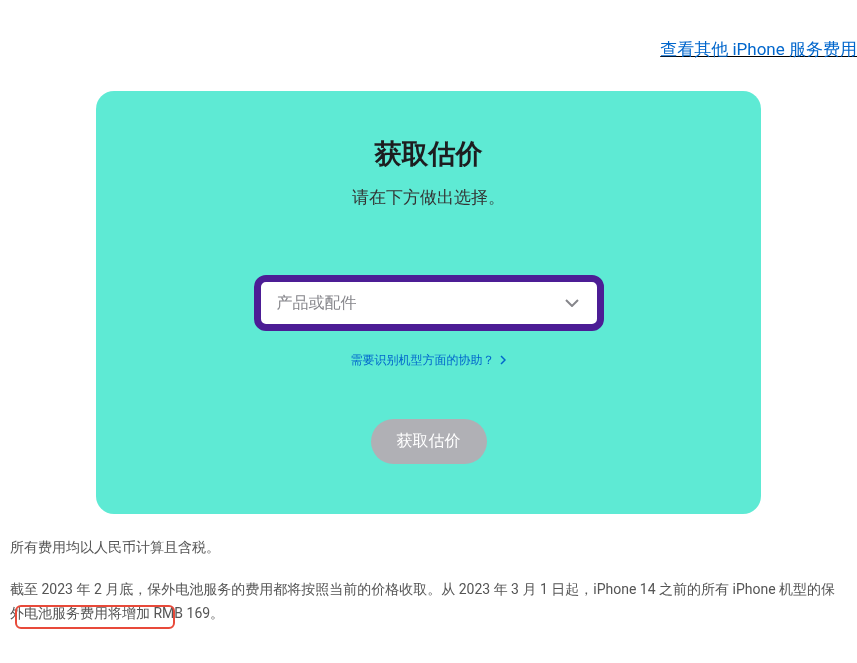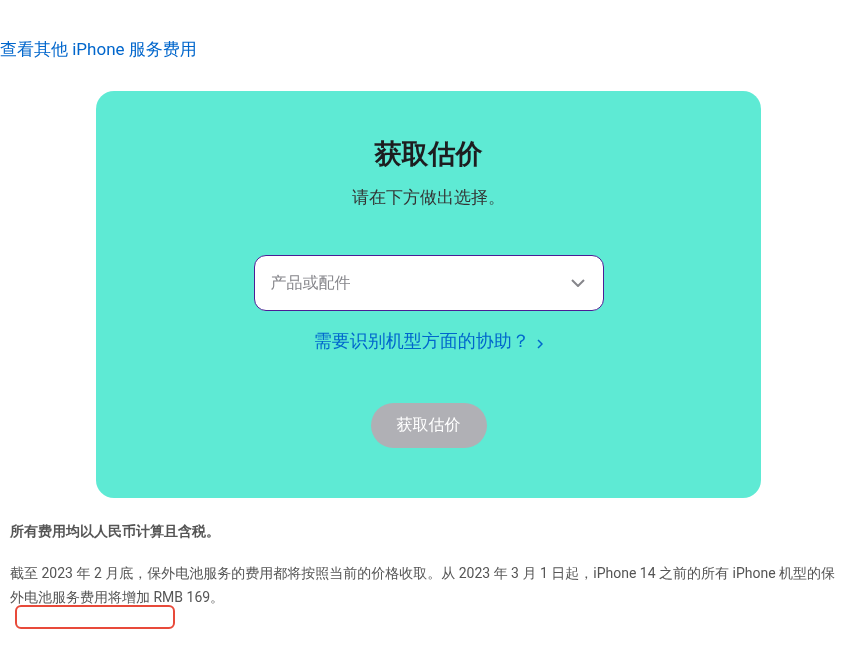--- a/index.html
+++ b/index.html
@@ -8,23 +8,24 @@
       box-sizing: border-box;
     }
     body {
       font-family: -apple-system, BlinkMacSystemFont, "Segoe UI", Roboto, Helvetica, Arial, sans-serif;
       background: #ffffff;
       width: 857px;
       height: 663px;
       position: relative;
     }
     .top-link {
-      text-align: left;
+      text-align: right;
       padding-top: 38px;
       padding-bottom: 30px;
+      text-decoration: underline;
     }
     .top-link a {
       color: #0066cc;
       text-decoration: none;
       font-size: 17px;
     }
     .card {
       background: #5eead4;
       border-radius: 18px;
       width: 665px;
@@ -34,32 +35,32 @@
     }
     .card-title {
       font-size: 27px;
       font-weight: 600;
       color: #1d1d1f;
       margin-bottom: 14px;
     }
     .card-subtitle {
       font-size: 17px;
       color: #333333;
-      margin-bottom: 46px;
+      margin-bottom: 66px;
     }
     .select-wrapper {
       position: relative;
       width: 350px;
       margin: 0 auto 26px auto;
     }
     .select-box {
       width: 100%;
       height: 56px;
       background: #ffffff;
-      border: 1px solid #4c1d95;
+      border: 7px solid #4c1d95;
       border-radius: 12px;
       padding: 0 40px 0 16px;
       font-size: 16px;
       color: #86868b;
       text-align: left;
       display: flex;
       align-items: center;
       cursor: pointer;
       position: relative;
     }
@@ -75,21 +76,21 @@
       height: 8px;
       display: block;
     }
     .help-link {
       margin-top: -8px;
       margin-bottom: 50px;
     }
     .help-link a {
       color: #0066cc;
       text-decoration: none;
-      font-size: 18px;
+      font-size: 12px;
     }
     .chevron-right {
       display: inline-block;
       margin-left: 3px;
       vertical-align: middle;
     }
     .submit-button {
       background: #b0b0b5;
       color: #ffffff;
       border: none;
@@ -99,21 +100,20 @@
       cursor: pointer;
     }
     .footer-text {
       color: #555555;
       font-size: 14px;
       line-height: 1.7;
       padding: 22px 10px 0 10px;
     }
     .footer-p1 {
       margin-bottom: 18px;
-      font-weight: bold;
     }
     .footer-p2 {
       position: relative;
     }
     .highlight-box {
       position: absolute;
       border: 2px solid #e84a3a;
       border-radius: 6px;
       left: 15px;
       top: 605px;

